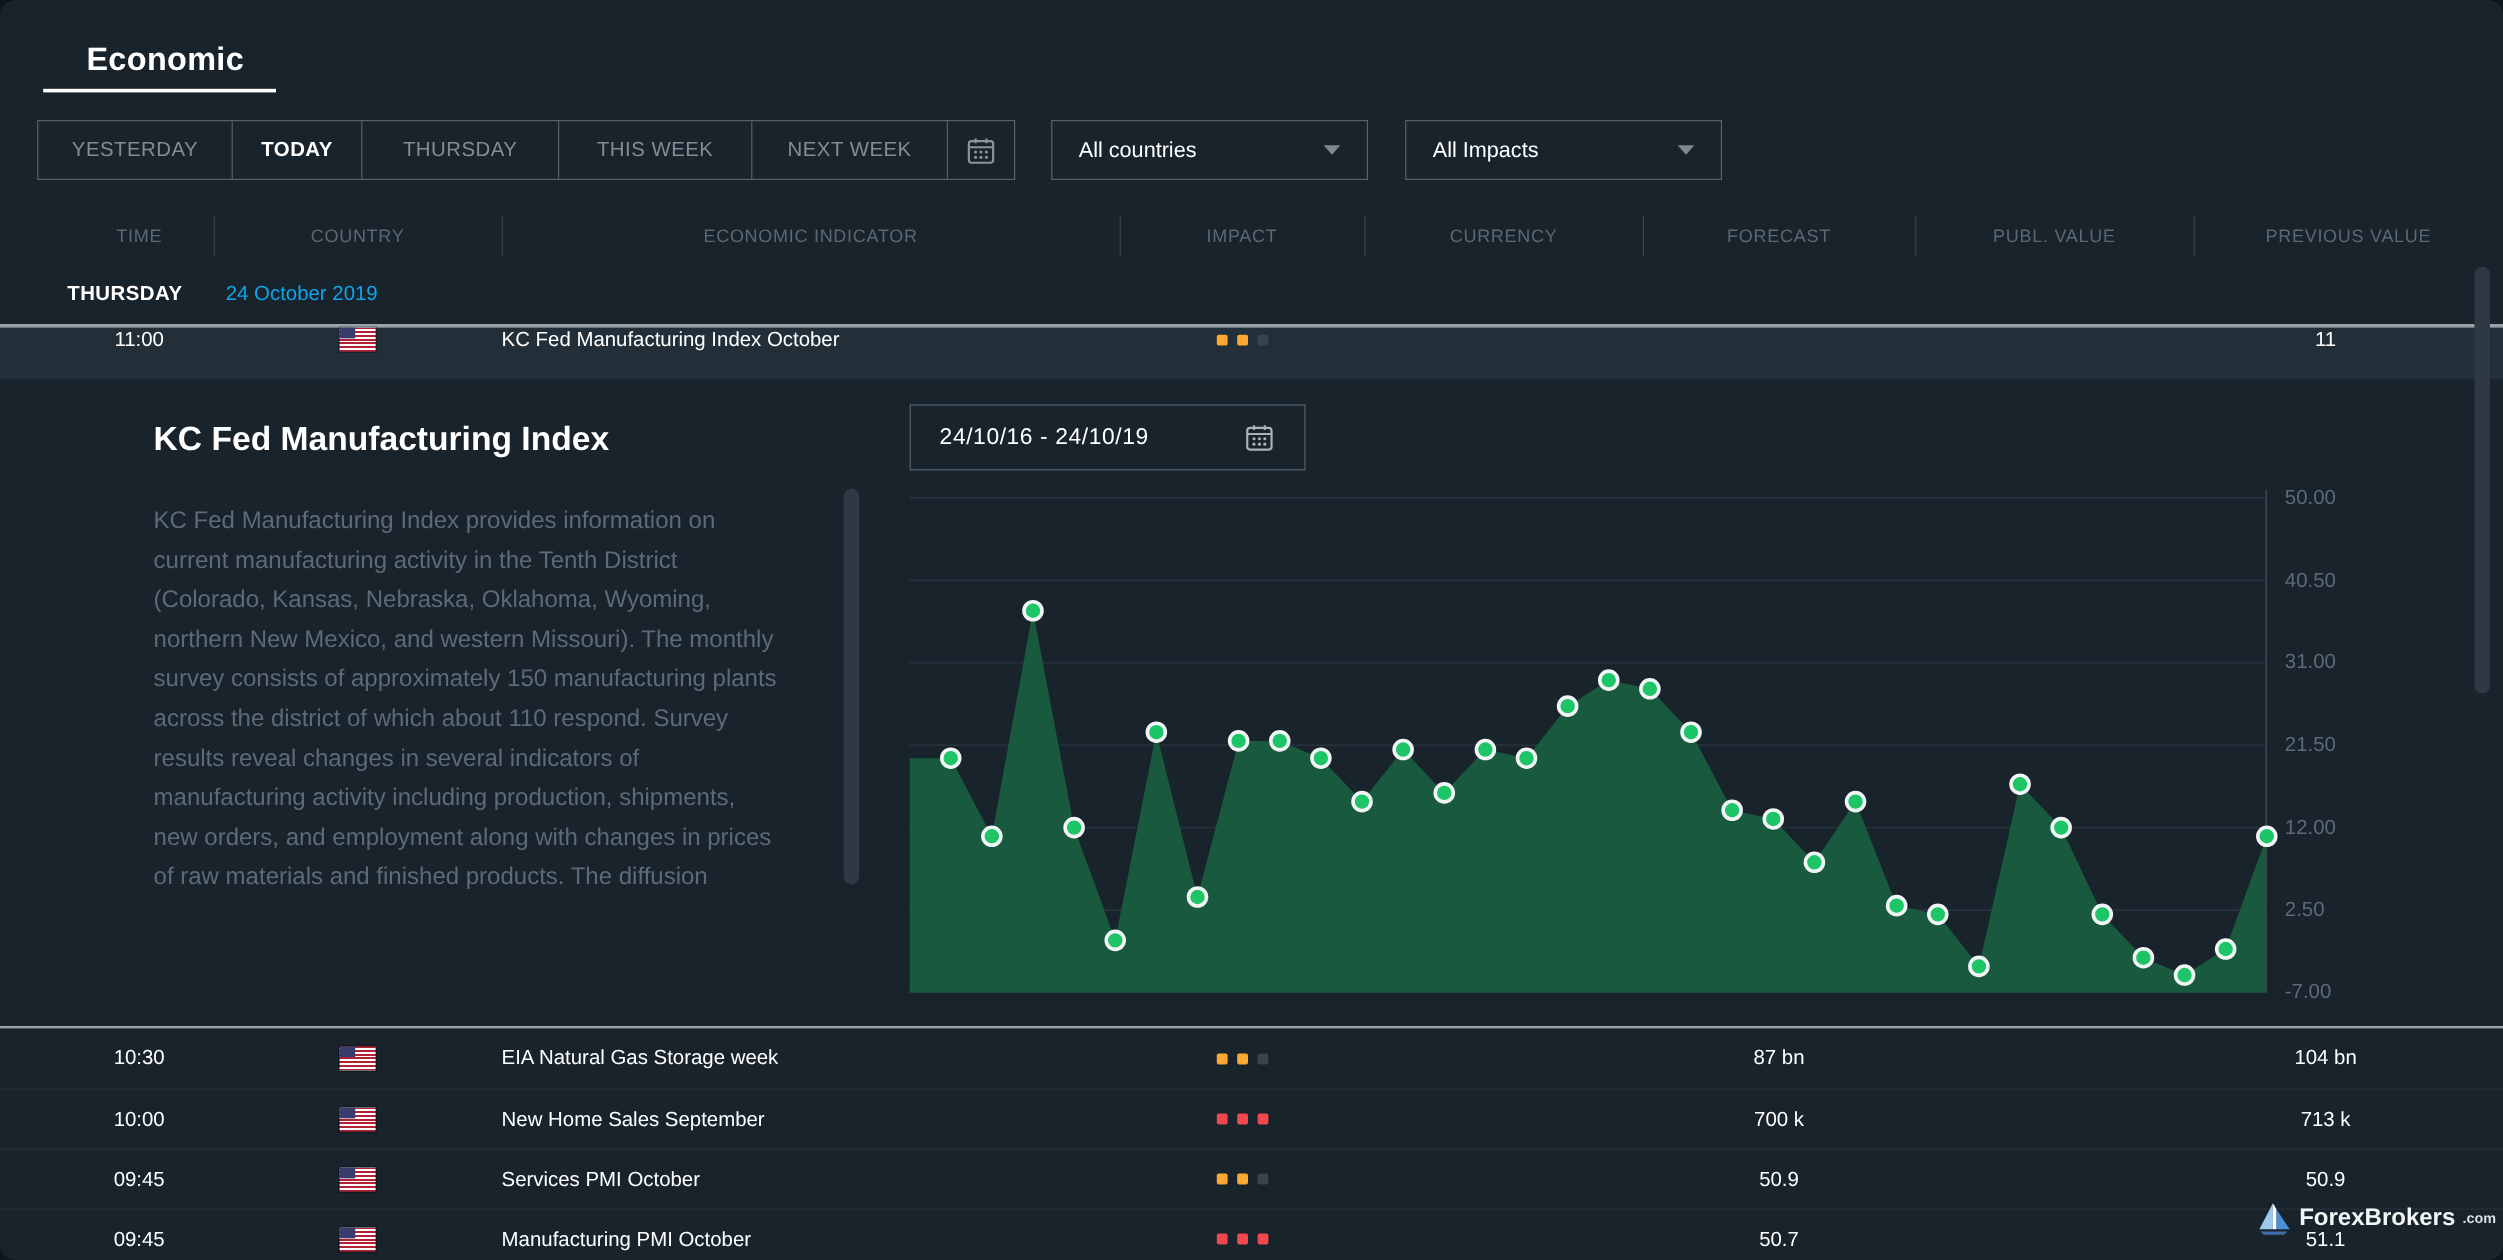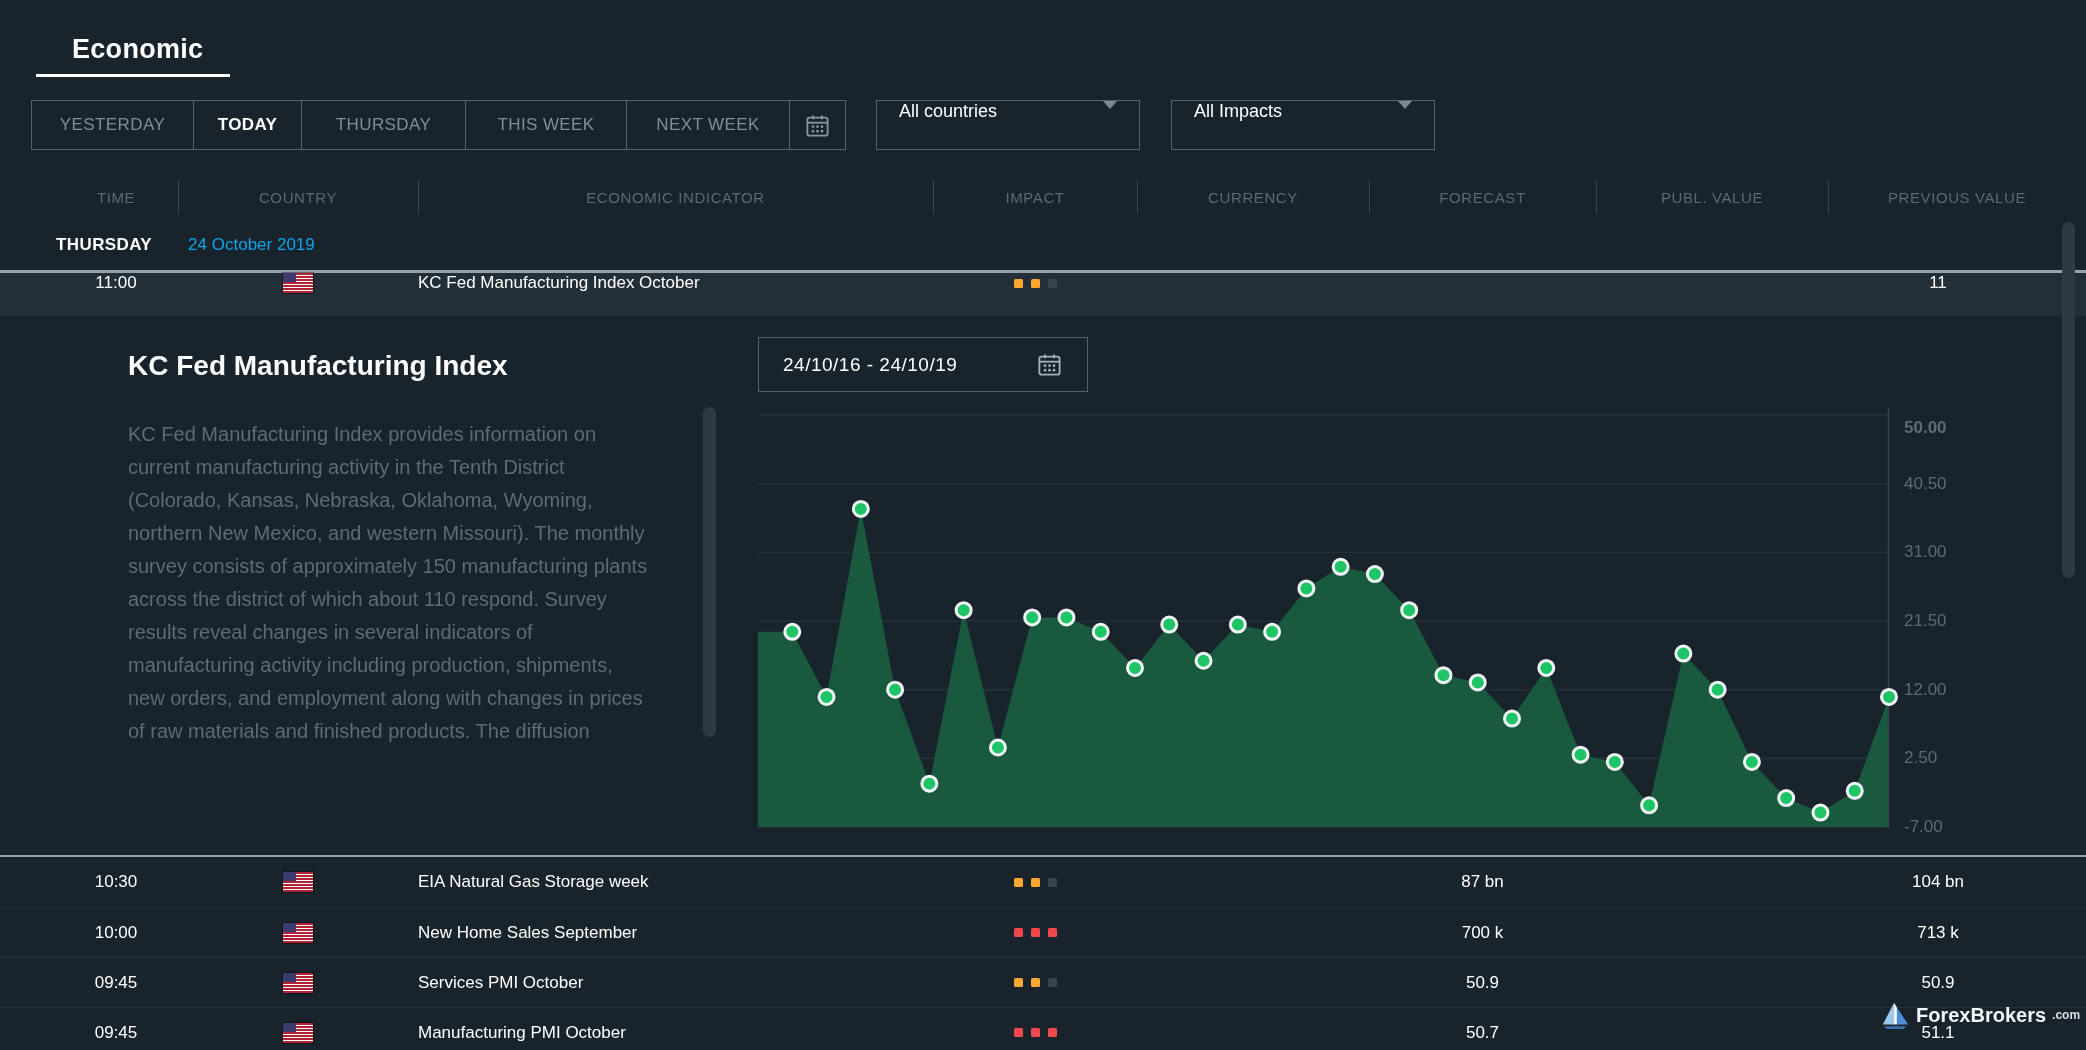--- a/index.html
+++ b/index.html
@@ -1,32 +1,32 @@
 <!DOCTYPE html>
 <html><head>
 <meta charset="utf-8">
 <style>
   html,body{margin:0;padding:0;background:#0e151b;}
   #app{position:relative;width:2086px;height:1050px;background:#18232C;overflow:hidden;
-       font-family:"Liberation Sans","DejaVu Sans",sans-serif;color:#fff;}
+       font-family:"Liberation Sans","DejaVu Sans",sans-serif;color:#fff;border-radius:13px;}
   .abs{position:absolute;}
 
   
   #page-title{left:72px;top:34px;font-size:27px;font-weight:bold;color:#fff;letter-spacing:.3px;}
   #title-underline{left:36px;top:74px;width:194px;height:3px;background:#fff;}
 
   #filter-bar{left:31px;top:100px;height:50px;display:flex;border:1px solid #55626C;box-sizing:border-box;}
   .ftab{display:flex;align-items:center;justify-content:center;font-size:17px;color:#828C95;
         border-right:1px solid #55626C;box-sizing:border-box;cursor:pointer;letter-spacing:.4px;}
   .ftab:last-child{border-right:none;}
   .ftab.active{color:#fff;font-weight:bold;}
   .cal-svg{width:27px;height:27px;display:block;}
 
   .dropdown{top:100px;height:50px;border:1px solid #55626C;box-sizing:border-box;display:flex;
-            justify-content:space-between;padding:0 22px;cursor:pointer;}
+            align-items:center;justify-content:space-between;padding:0 22px;cursor:pointer;}
   #dd-countries{left:876px;width:264px;}
   #dd-impacts{left:1171px;width:264px;}
   .dd-value{font-size:18px;color:#fff;}
   .chev{width:0;height:0;border-left:7px solid transparent;border-right:7px solid transparent;
         border-top:8px solid #7E8890;}
 
   
   .grid{display:grid;grid-template-columns:178px 240px 515px 204px 232px 227px 232px 258px;width:2086px;}
   .cell{display:flex;align-items:center;justify-content:center;font-size:17px;color:#fff;}
   .cell.time{padding-left:54px;}
@@ -217,21 +217,21 @@
       <circle cx="891.0909090909091" cy="405.31578947368416" r="7.5" fill="#1EC566" stroke="#F2F5F6" stroke-width="3"></circle>
       <circle cx="925.3636363636364" cy="253.52631578947376" r="7.5" fill="#1EC566" stroke="#F2F5F6" stroke-width="3"></circle>
       <circle cx="959.6363636363636" cy="289.66666666666674" r="7.5" fill="#1EC566" stroke="#F2F5F6" stroke-width="3"></circle>
       <circle cx="993.9090909090909" cy="361.9473684210527" r="7.5" fill="#1EC566" stroke="#F2F5F6" stroke-width="3"></circle>
       <circle cx="1028.1818181818182" cy="398.0877192982457" r="7.5" fill="#1EC566" stroke="#F2F5F6" stroke-width="3"></circle>
       <circle cx="1062.4545454545455" cy="412.54385964912285" r="7.5" fill="#1EC566" stroke="#F2F5F6" stroke-width="3"></circle>
       <circle cx="1096.7272727272727" cy="390.859649122807" r="7.5" fill="#1EC566" stroke="#F2F5F6" stroke-width="3"></circle>
       <circle cx="1131" cy="296.8947368421052" r="7.5" fill="#1EC566" stroke="#F2F5F6" stroke-width="3"></circle>
     </svg>
   <div id="y-ticks">
-      <div class="ytick abs" style="top: 418px; font-weight: bold;">50.00</div>
+      <div class="ytick abs" style="top: 405px;">50.00</div>
       <div class="ytick abs" style="top: 473.667px;">40.50</div>
       <div class="ytick abs" style="top: 542.333px;">31.00</div>
       <div class="ytick abs" style="top: 611px;">21.50</div>
       <div class="ytick abs" style="top: 679.667px;">12.00</div>
       <div class="ytick abs" style="top: 748.333px;">2.50</div>
       <div class="ytick abs" style="top: 817px;">-7.00</div>
     </div>
 
   <div id="rows-bottom" class="abs">
       <div class="row grid">

